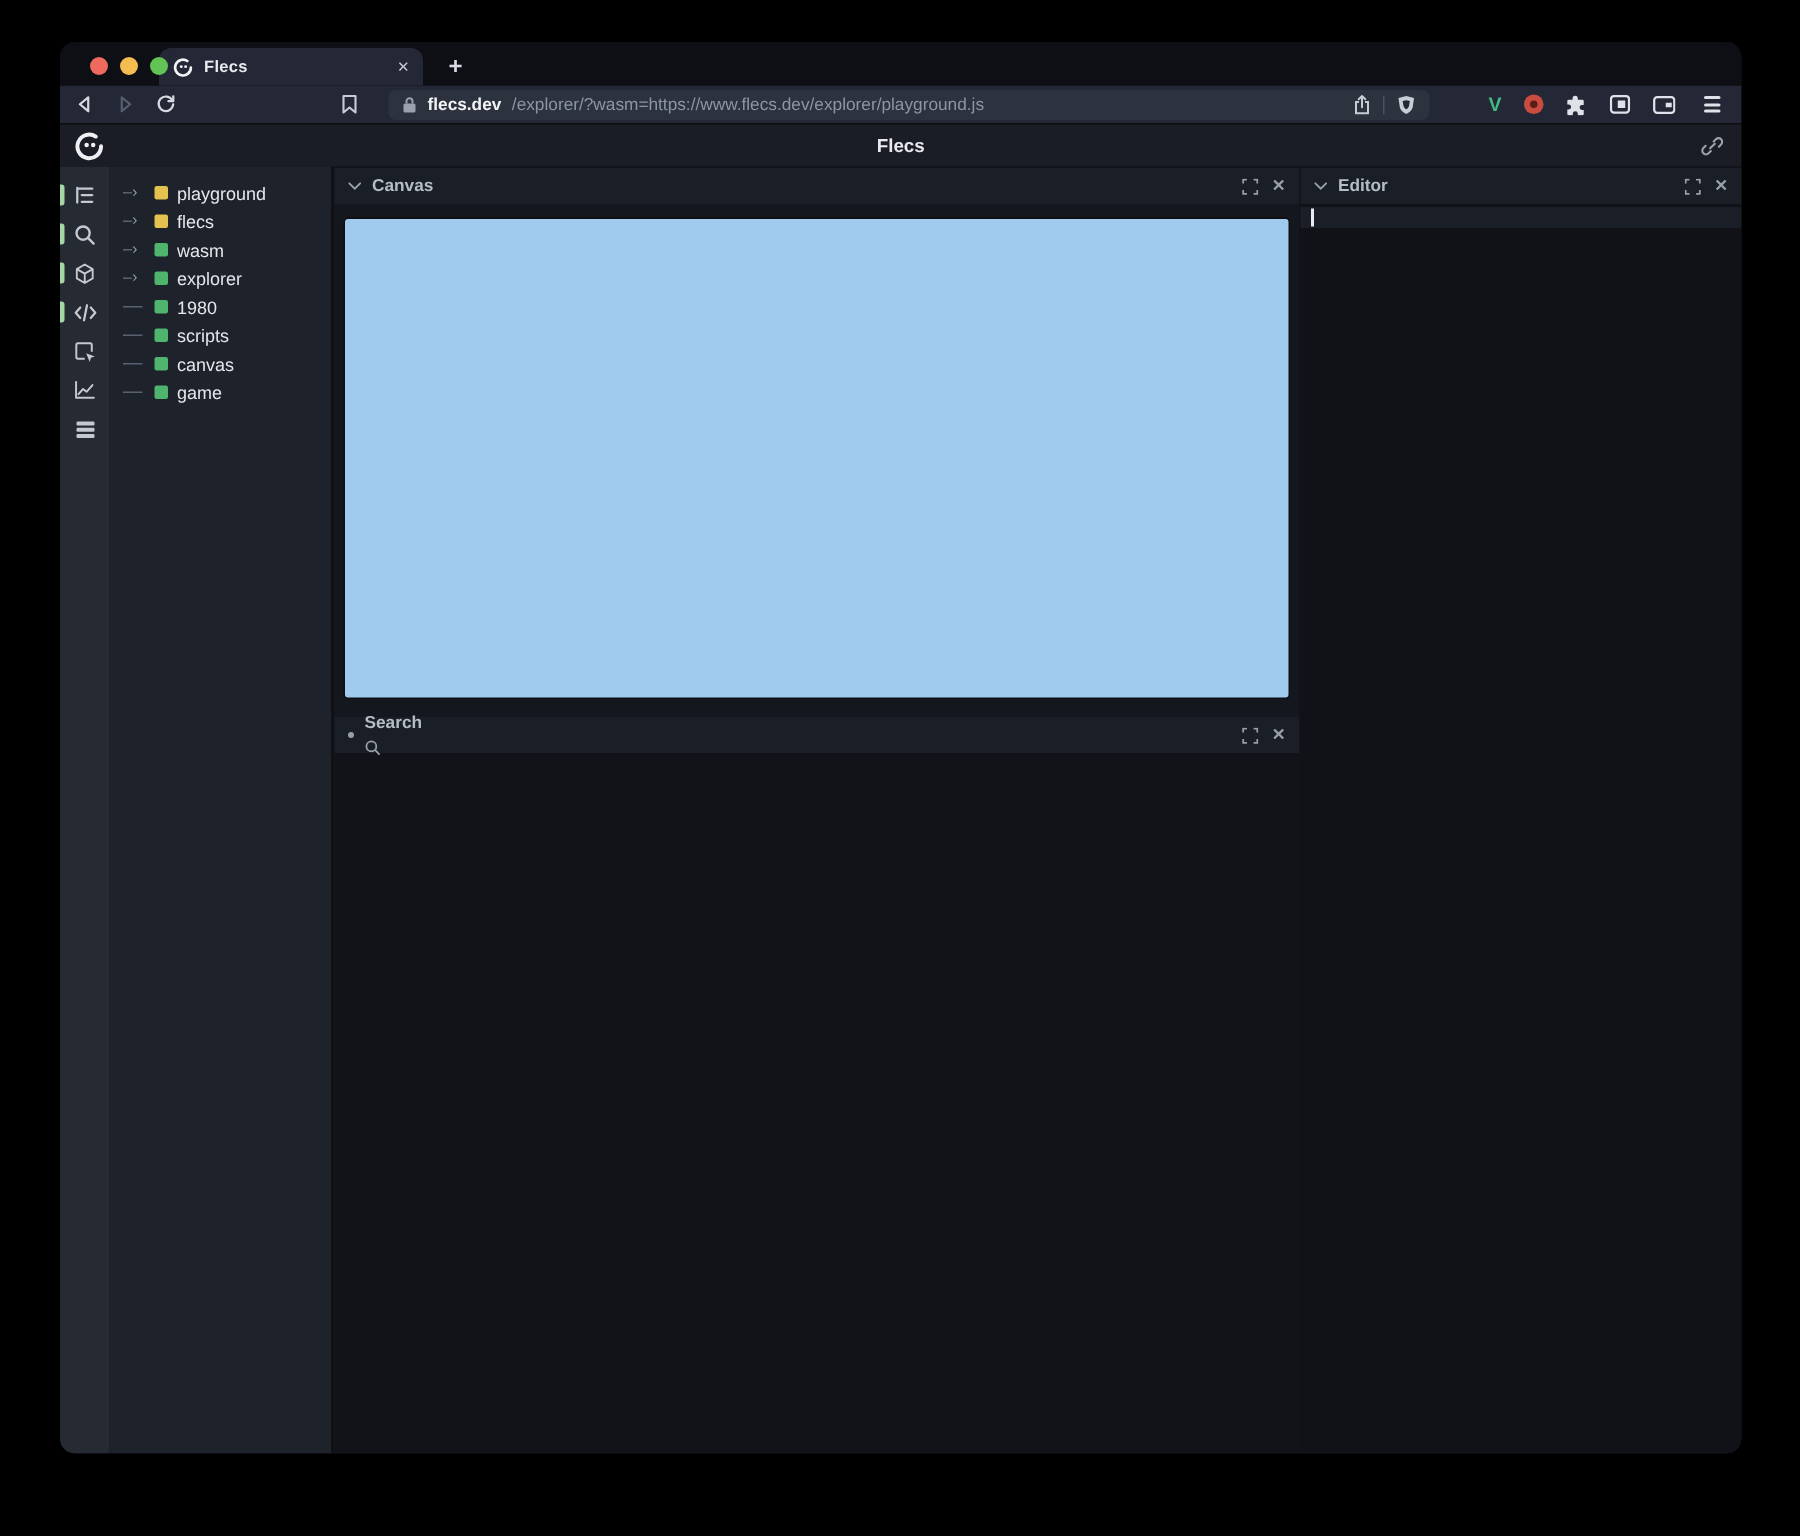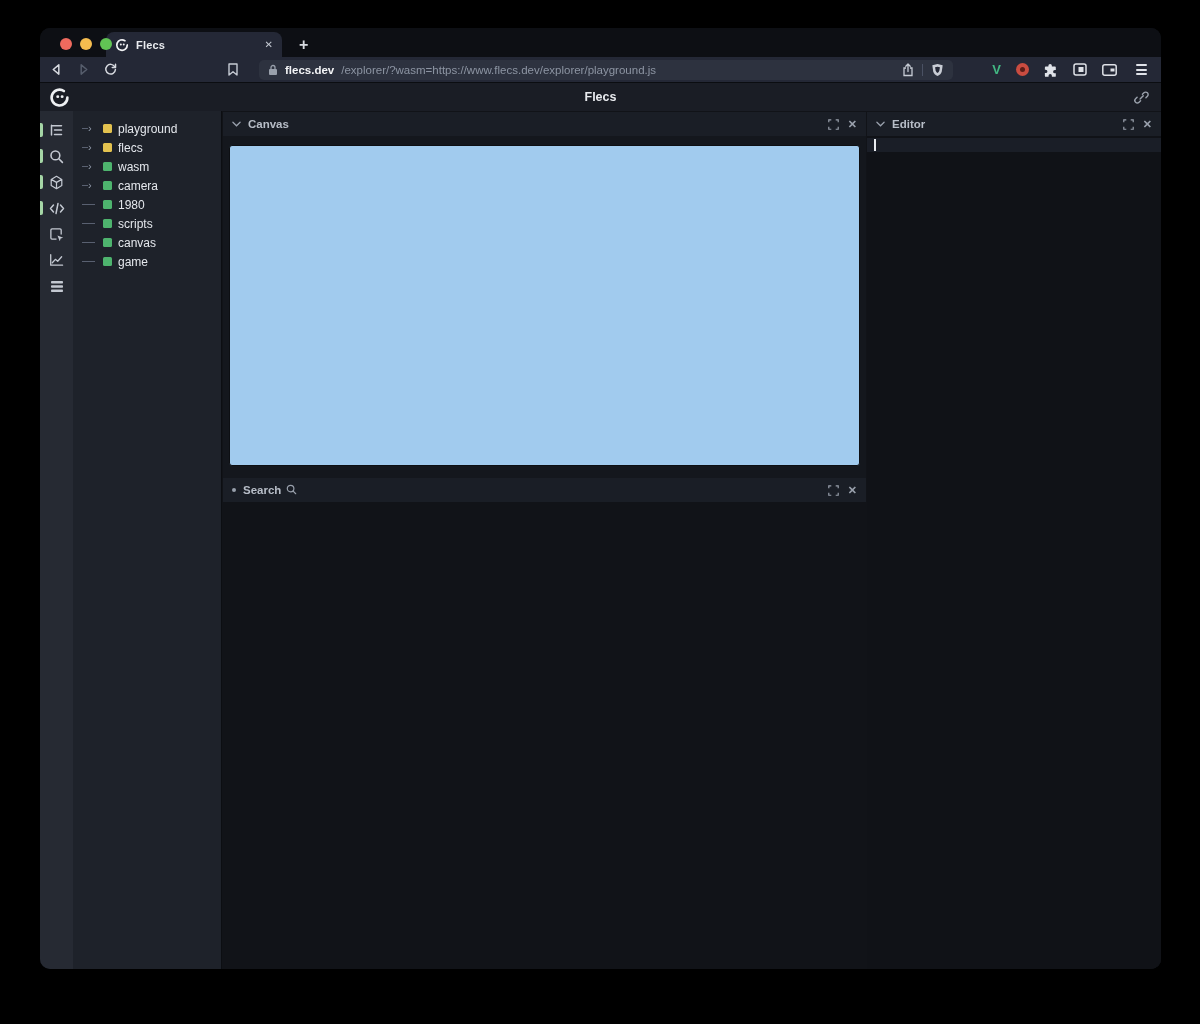--- a/index.html
+++ b/index.html
@@ -89,21 +89,21 @@
   .x-glyph { color:#99a0ac; font-size:11px; line-height:1; }
 
   .canvas-panel { position:absolute; left:1px; top:1px; width:643px; }
   .canvas-body { height:342px; background:#14171d; }
   .canvas-surface { position:relative; top:9px; margin:0 6px; height:321px;
                     border-radius:3px; border:1px solid #0d0f13;
                     background:var(--canvas-blue,#a1cbee); }
 
   .search-panel { position:absolute; left:1px; top:367px; width:643px; }
   .search-dot { width:4px; height:4px; border-radius:50%; background:#979fab; }
-  .search-label { display:flex; align-items:flex-start; gap:5px; }
+  .search-label { display:flex; align-items:flex-start; gap:5px;flex-direction:column; }
 
   .editor-panel { position:absolute; left:645px; top:1px; right:0; bottom:0;
                   display:flex; flex-direction:column; background:#101217; }
   .editor-activeline { height:14px; background:#1a1e27; margin-top:2px;
                        position:relative; }
   .caret { position:absolute; left:7px; top:1px; width:1.5px; height:12px;
            background:#e9ebef; animation:blink 1.1s steps(1) infinite; }
   @keyframes blink { 50% { opacity:0; } }
 
   svg { display:block; }
@@ -311,21 +311,21 @@
           </span>
         <span class="entity-square"></span>
         <span>wasm</span>
       </div>
       <div class="tree-row" data-color="green">
         <span class="connector" data-exp="true">
             <span class="cline"></span>
             <span class="chev">›</span>
           </span>
         <span class="entity-square"></span>
-        <span>camera</span>
+        <span>explorer</span>
       </div>
       <div class="tree-row" data-color="green">
         <span class="connector" data-exp="false">
             <span class="cline"></span>
           </span>
         <span class="entity-square"></span>
         <span>1980</span>
       </div>
       <div class="tree-row" data-color="green">
         <span class="connector" data-exp="false">

